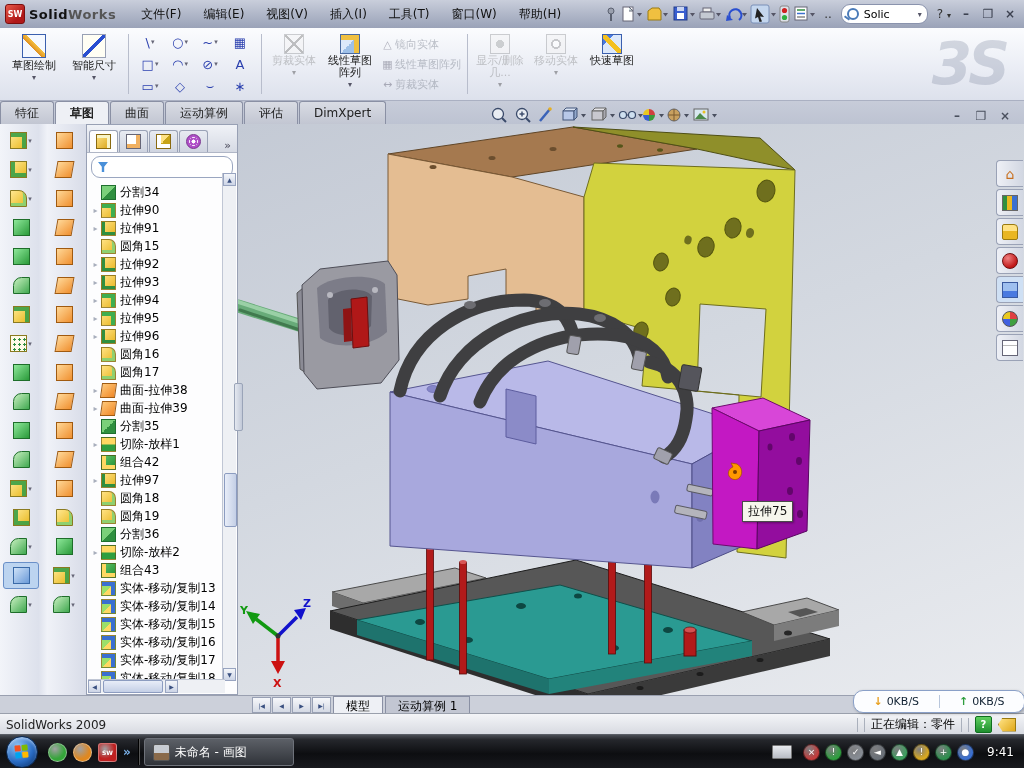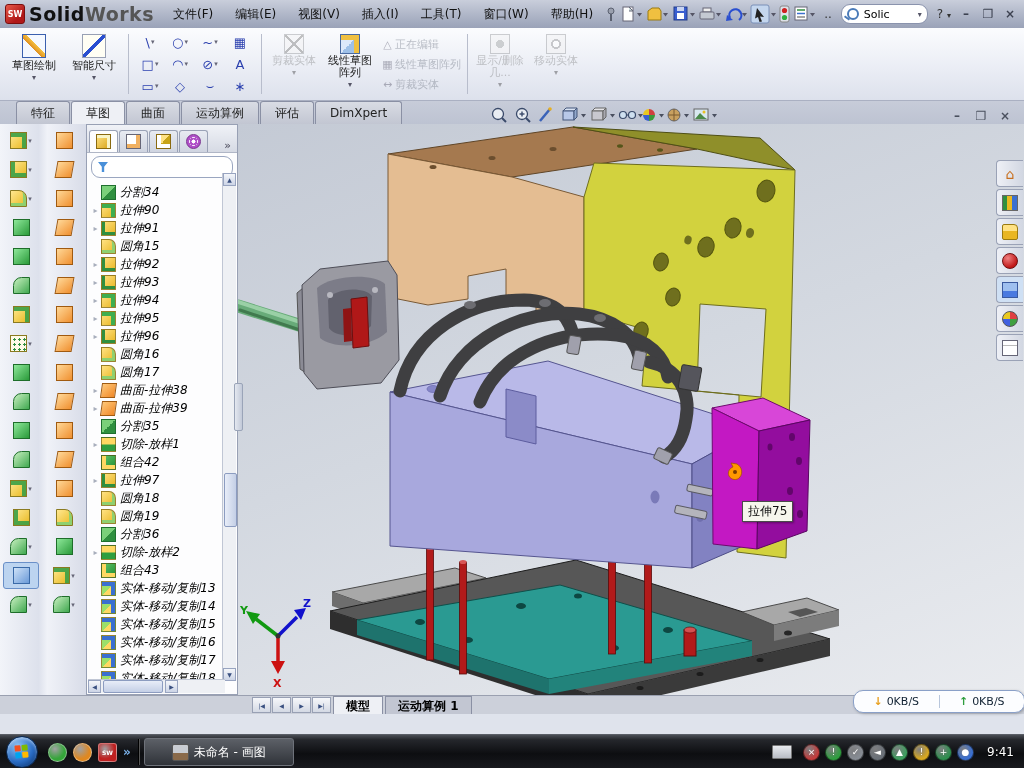--- a/index.html
+++ b/index.html
@@ -6,21 +6,21 @@
   #screen{position:relative;width:1024px;height:768px;overflow:hidden;
     font-family:"DejaVu Sans","Liberation Sans",sans-serif;font-size:12px;
     background:#dfe3ec;user-select:none;}
   
   #titlebar{position:absolute;left:0;top:0;width:1024px;height:28px;
     background:linear-gradient(180deg,#c9cedb 0%,#aeb5c7 55%,#9aa2b8 100%);
     border-bottom:1px solid #7d8499;display:flex;align-items:center;}
   #logo-cube{width:18px;height:18px;margin:0 4px 0 5px;border-radius:3px;
     background:linear-gradient(135deg,#e85a4a,#b01818 70%);border:1px solid #7a0e0e;
     color:#fff;font-size:8px;font-weight:bold;display:flex;align-items:center;justify-content:center;}
-  #app-title{font-size:19px;letter-spacing:.5px;margin-right:8px;}
+  #app-title{font-size:13px;letter-spacing:.5px;margin-right:14px;}
   #app-title .b{font-weight:bold;color:#111;}
   #app-title .r{font-weight:bold;color:#555;}
   #menubar{display:flex;height:100%;align-items:center;}
   .menu-item{padding:0 11px;color:#111;cursor:default;height:100%;display:flex;align-items:center;}
   #tb-right{margin-left:auto;display:flex;align-items:center;gap:2px;padding-right:4px;}
   #search-pill{display:flex;align-items:center;background:#fff;border:1px solid #8a93ad;
     border-radius:9px;height:18px;padding:0 5px;margin:0 4px;}
   #search-pill .mag{width:8px;height:8px;border:2px solid #4a7ab8;border-radius:50%;position:relative;margin-right:3px;}
   #search-pill .mag:after{content:"";position:absolute;left:-5px;top:7px;width:6px;height:2px;background:#4a7ab8;transform:rotate(35deg);}
   #search-input{border:none;outline:none;width:52px;font-size:11px;font-family:inherit;background:transparent;}
@@ -55,24 +55,24 @@
   .sg-cell .sga{font-size:7px;color:#667;margin-left:1px;}
   #cm-stack{display:flex;flex-direction:column;justify-content:center;margin:0 2px;}
   .stack-row{display:flex;align-items:center;height:20px;opacity:.55;}
   .stack-row .g{width:15px;color:#778;font-size:11px;text-align:center;}
   .stack-row .t{color:#8a909c;font-size:11px;white-space:nowrap;}
   #ds-watermark{position:absolute;right:18px;top:30px;font-size:58px;font-style:italic;font-weight:bold;
     color:rgba(125,135,160,.30);letter-spacing:-4px;}
   
   #tabstrip{position:absolute;left:0;top:101px;width:1024px;height:23px;
     background:linear-gradient(180deg,#c7ccd9,#bdc3d2);}
-  #tabs-inner{display:flex;height:100%;padding-left:16px;}
+  #tabs-inner{display:flex;height:100%;padding-left:0;}
   .rtab{padding:0 14px;display:flex;align-items:center;border:1px solid #8a90a4;border-bottom:none;
     background:linear-gradient(180deg,#d9dce4,#c2c6d2);margin-right:1px;border-radius:3px 3px 0 0;color:#222;}
-  .rtab.active{background:#eef0f5;font-weight:normal;}
+  .rtab.active{background:#eef0f5;font-weight:bold;}
   
   #leftcols{position:absolute;left:0;top:124px;width:86px;height:571px;
     background:linear-gradient(90deg,#f2f4f9 0%,#dde1ec 45%,#f0f2f8 55%,#d8dce8 100%);border-right:1px solid #b0b6c6;}
   .lcol{position:absolute;top:2px;width:42px;display:flex;flex-direction:column;align-items:center;}
   #lcol1{left:0;} #lcol2{left:43px;}
   .ltb{width:34px;height:25px;display:flex;align-items:center;justify-content:center;border:1px solid transparent;border-radius:3px;margin:1px 0;}
   .ltb .ar{font-size:7px;color:#667;margin-left:1px;}
   .ltb.pressed{background:#bcd4f0;border-color:#6a90c8;}
   .mini{width:15px;height:15px;border:1px solid #8a7a20;flex:none;}
   .m-gold{background:linear-gradient(135deg,#ffe890,#e8b820);box-shadow:inset -4px 4px 0 rgba(58,160,70,.9);}
@@ -93,21 +93,21 @@
     background:linear-gradient(180deg,#e8ebf2,#cfd4e0);margin-right:1px;display:flex;align-items:center;justify-content:center;}
   .fmtab.active{background:#fdfdfe;}
   .fmi{width:13px;height:13px;}
   .fmi-tree{background:linear-gradient(135deg,#ffe284,#d8a418);border:1px solid #8a6a10;box-shadow:inset -3px 3px 0 #f8f4c8;}
   .fmi-prop{background:#fff;border:1px solid #667;box-shadow:inset -4px -4px 0 #f0b060;}
   .fmi-conf{background:linear-gradient(135deg,#ffe284 50%,#c8a418 50%);border:1px solid #8a6a10;box-shadow:inset 4px -4px 0 #fff;}
   .fmi-dimx{background:radial-gradient(circle,#fff 20%,#b050c8 24%,#b050c8 40%,#fff 44%,#b050c8 48%);border:1px solid #7a3090;border-radius:50%;}
   #fm-overflow{margin-left:auto;color:#445;font-size:11px;padding:0 4px;}
   #fm-filter{height:20px;margin:3px 4px;border:1px solid #9aa6c0;border-radius:9px;background:#fff;display:flex;align-items:center;padding:0 6px;}
   .funnel{width:10px;height:10px;background:#4a90d9;clip-path:polygon(0 0,100% 0,62% 48%,62% 100%,38% 100%,38% 48%);}
-  #tree{height:506px;overflow:hidden;padding-top:2px;font-style:italic;}
+  #tree{height:506px;overflow:hidden;padding-top:2px;}
   .trow{height:18px;display:flex;align-items:center;padding-left:3px;white-space:nowrap;}
   .texp{width:11px;font-size:8px;color:#a8aebc;text-align:center;flex:none;}
   .ti{width:13px;height:13px;border:1px solid rgba(95,78,16,.6);flex:none;}
   .ti-split{background:linear-gradient(135deg,#7ad07a 50%,#2f8f3f 50%);border-color:#1f6f2f;}
   .ti-boss{background:linear-gradient(135deg,#ffe284,#e9b622);box-shadow:inset -4px 4px 0 #3fae4f;}
   .ti-cut{background:linear-gradient(135deg,#ffe284,#e9b622);box-shadow:inset 3px -3px 0 #2f8f3f;}
   .ti-fillet{background:linear-gradient(135deg,#ffe284,#e9b622);border-radius:0 7px 0 0;box-shadow:inset -3px -3px 0 #8fd06f;}
   .ti-surface{background:linear-gradient(135deg,#ffc878,#f08828);border-color:#a05a10;transform:skewX(-8deg);}
   .ti-cutloft{background:linear-gradient(180deg,#ffd862 45%,#2f9e3f 55%);}
   .ti-combine{background:linear-gradient(135deg,#62c46a,#1f8f33);box-shadow:inset 4px -4px 0 #ffd862;}
@@ -178,21 +178,21 @@
   #flag{position:absolute;left:8px;top:8px;width:13px;height:13px;display:grid;grid-template-columns:1fr 1fr;gap:1px;transform:rotate(-6deg);}
   #flag div{border-radius:1px;}
   #quicklaunch{display:flex;align-items:center;gap:6px;margin:0 4px;}
   .qlb{width:17px;height:17px;border-radius:50%;border:1px solid rgba(255,255,255,.35);}
   .qlb.sq{border-radius:3px;color:#fff;font-size:6px;font-weight:bold;display:flex;align-items:center;justify-content:center;}
   #ql-more{color:#7ab0e8;font-size:12px;font-weight:bold;margin:0 2px;}
   .tbsep{width:1px;height:26px;background:#000;box-shadow:1px 0 0 #555;margin:0 5px;}
   .taskwin{height:26px;display:flex;align-items:center;gap:5px;padding:0 8px;margin-right:8px;border-radius:3px;
     color:#fff;font-size:12px;white-space:nowrap;overflow:hidden;}
   .taskwin.active{background:linear-gradient(180deg,#84888f,#4a4e56 50%,#35383f);border:1px solid #9aa0a8;width:142px;}
-  .taskwin.inactive{background:linear-gradient(180deg,#5c6067,#303339);border:1px solid #6e727a;width:132px;justify-content:center;}
+  .taskwin.inactive{background:linear-gradient(180deg,#5c6067,#303339);border:1px solid #6e727a;width:132px;}
   .twicon{width:15px;height:15px;flex:none;border-radius:2px;}
   .twi-sw{background:linear-gradient(135deg,#e85a4a,#a81414);color:#fff;font-size:6px;font-weight:bold;display:flex;align-items:center;justify-content:center;}
   .twi-paint{background:linear-gradient(180deg,#c8ccd2 55%,#8a6a4a 55%);border:1px solid #555;}
   #traybar{margin-left:auto;display:flex;align-items:center;gap:5px;padding-right:10px;}
   #kbd-icon{width:18px;height:12px;background:linear-gradient(180deg,#e8eaee,#b8bcc4);border:1px solid #777;border-radius:1px;margin-right:6px;}
   .trayi{width:15px;height:15px;border-radius:50%;color:#fff;font-size:9px;display:flex;align-items:center;justify-content:center;border:1px solid rgba(0,0,0,.5);}
   #clock{color:#fff;font-size:12px;margin-left:8px;text-shadow:0 1px 1px #000;}
 </style>
 </head>
 <body>
@@ -337,21 +337,21 @@
       <span class="cm-arrow">▾</span>
     </div>
     <div class="cm-med">
       <span class="cmicon ic-convert"></span>
       <span class="cm-label">线性草图阵列</span>
       <span class="cm-arrow">▾</span>
     </div>
     <div id="cm-stack">
         <div class="stack-row">
           <span class="g">△</span>
-          <span class="t">正在编辑</span>
+          <span class="t">镜向实体</span>
         </div>
         <div class="stack-row">
           <span class="g">▦</span>
           <span class="t">线性草图阵列</span>
         </div>
         <div class="stack-row">
           <span class="g">↔</span>
           <span class="t">剪裁实体</span>
         </div>
       </div>
@@ -359,21 +359,26 @@
     <div class="cm-med disabled">
       <span class="cmicon ic-disp"></span>
       <span class="cm-label">显示/删除几...</span>
       <span class="cm-arrow">▾</span>
     </div>
     <div class="cm-med disabled">
       <span class="cmicon ic-snap"></span>
       <span class="cm-label">移动实体</span>
       <span class="cm-arrow">▾</span>
     </div>
+    <div class="cm-med">
+      <span class="cmicon ic-rapid"></span>
+      <span class="cm-label">快速草图</span>
+    </div>
   </div>
+  <div id="ds-watermark">3S</div>
 
   <div id="tabstrip">
       <div id="tabs-inner">
         <div class="rtab">特征</div>
         <div class="rtab active">草图</div>
         <div class="rtab">曲面</div>
         <div class="rtab">运动算例</div>
         <div class="rtab">评估</div>
         <div class="rtab">DimXpert</div>
       </div>
@@ -897,26 +902,38 @@
       </div>
     </div>
 
   <div id="doctabs">
     <div id="dt-nav">
         <div class="navb">|◀</div>
         <div class="navb">◀</div>
         <div class="navb">▶</div>
         <div class="navb">▶|</div>
       </div>
-    <div id="dt-tabs" style="display:flex;align-items:flex-end;height:100%;font-weight:bold;">
+    <div id="dt-tabs" style="display:flex;align-items:flex-end;height:100%;">
         <div class="dtab active">模型</div>
         <div class="dtab">运动算例 1</div>
       </div>
   </div>
 
+  <div id="statusbar">
+    <span id="sb-left">SolidWorks 2009</span>
+    <div id="sb-right">
+      <span class="sbsep"></span>
+        <span class="sbsep"></span>
+      <span>正在编辑：零件</span>
+      <span class="sbsep"></span>
+        <span class="sbsep"></span>
+      <div id="sb-help">?</div>
+      <div id="sb-tag"></div>
+    </div>
+  </div>
 
   <div id="netoverlay">
     <div class="netcell">
         <span class="arr-d">↓</span>
         <span>0KB/S</span>
       </div>
     <div class="netdiv"></div>
     <div class="netcell">
         <span class="arr-u">↑</span>
         <span>0KB/S</span>

